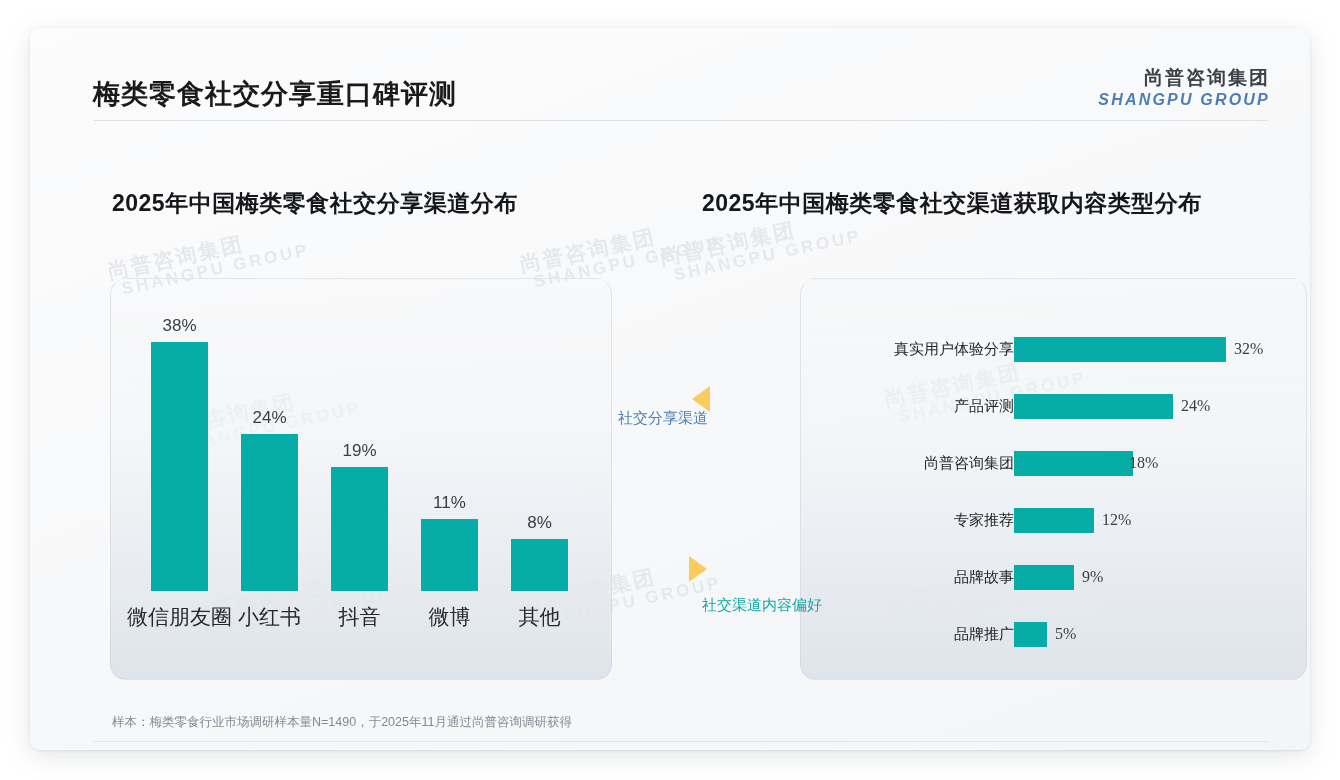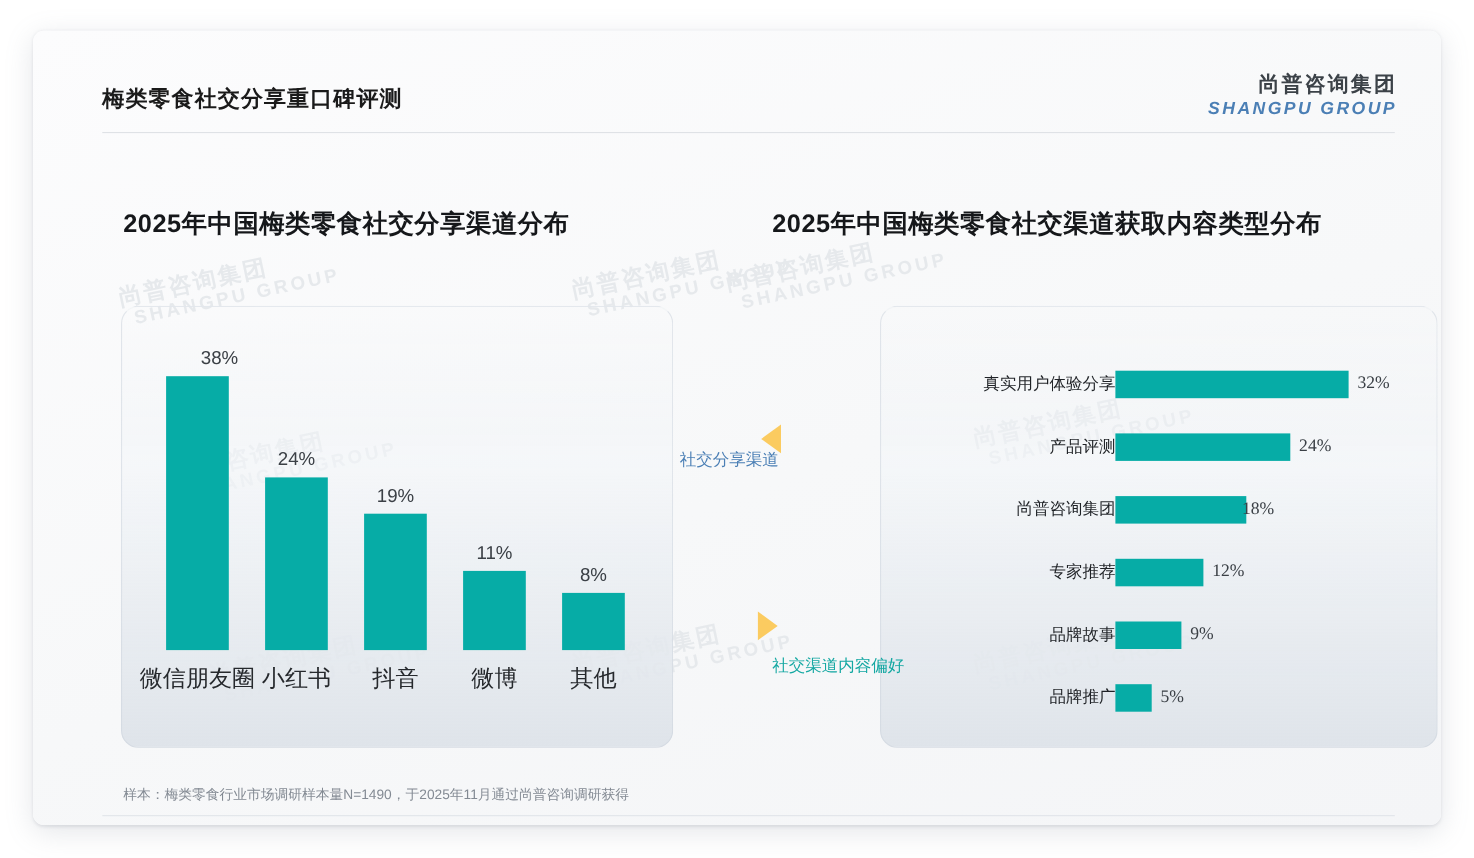--- a/index.html
+++ b/index.html
@@ -31,21 +31,21 @@
   #header {
     position: absolute;
     left: 0; top: 0;
     width: 100%;
     height: 92px;
   }
   #page-title {
     position: absolute;
     left: 63px;
     top: 48px;
-    font-size: 20px;
+    font-size: 27px;
     font-weight: bold;
     color: #1a1a1a;
     letter-spacing: 1px;
     white-space: nowrap;
   }
   #brand {
     position: absolute;
     right: 40px;
     top: 38px;
     text-align: right;
@@ -281,21 +281,21 @@
     <span class="wm-en">SHANGPU GROUP</span>
   </div>
   <div class="wm" style="left:855px; top:545px;">
     <span class="wm-cn">尚普咨询集团</span>
     <span class="wm-en">SHANGPU GROUP</span>
   </div>
 
   <div class="panel" id="panel-left">
     <div id="col-chart">
         <div class="col-item" style="left: 40px;">
-          <div class="col-value" style="bottom: 255px; margin-left: 20px;">38%</div>
+          <div class="col-value" style="bottom: 255px;">38%</div>
           <div class="col-bar" style="height: 249px; background: rgb(6, 172, 166);"></div>
           <div class="col-label">微信朋友圈</div>
         </div>
         <div class="col-item" style="left: 130px;">
           <div class="col-value" style="bottom: 163px;">24%</div>
           <div class="col-bar" style="height: 157px; background: rgb(6, 172, 166);"></div>
           <div class="col-label">小红书</div>
         </div>
         <div class="col-item" style="left: 220px;">
           <div class="col-value" style="bottom: 130px;">19%</div>

